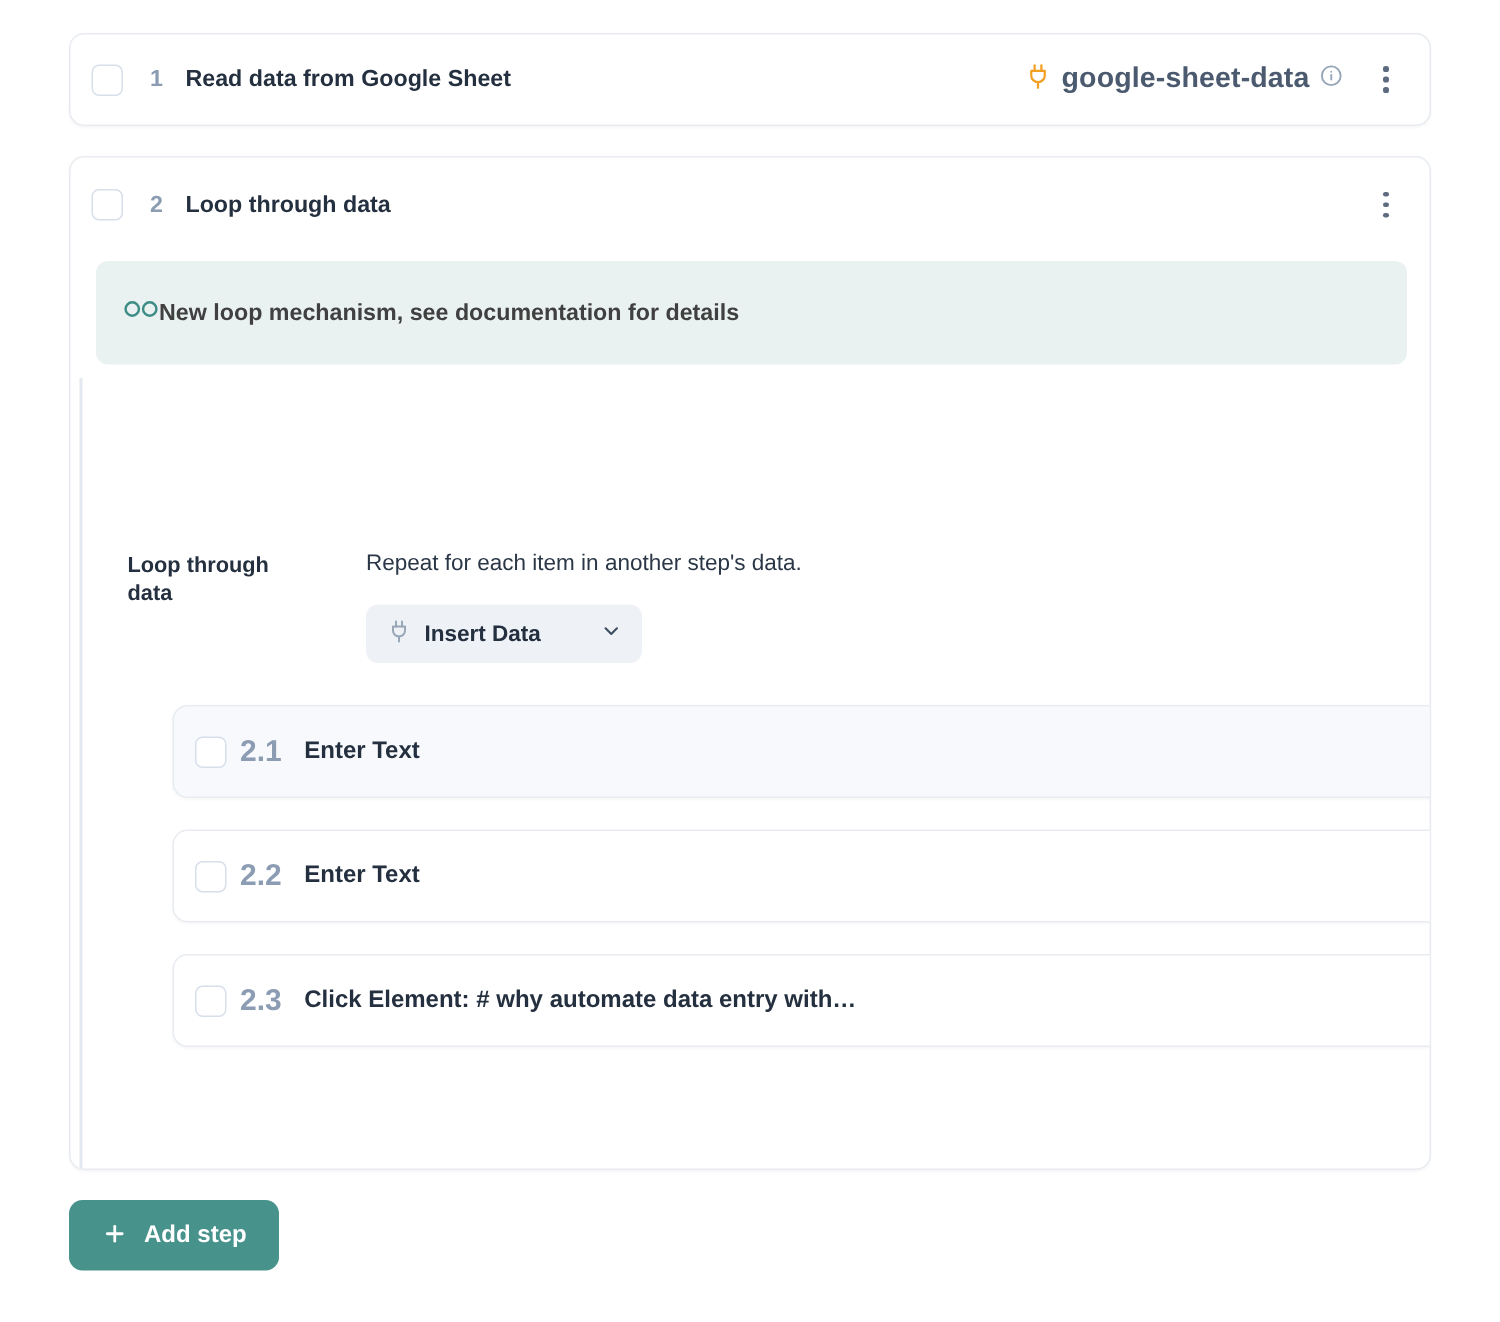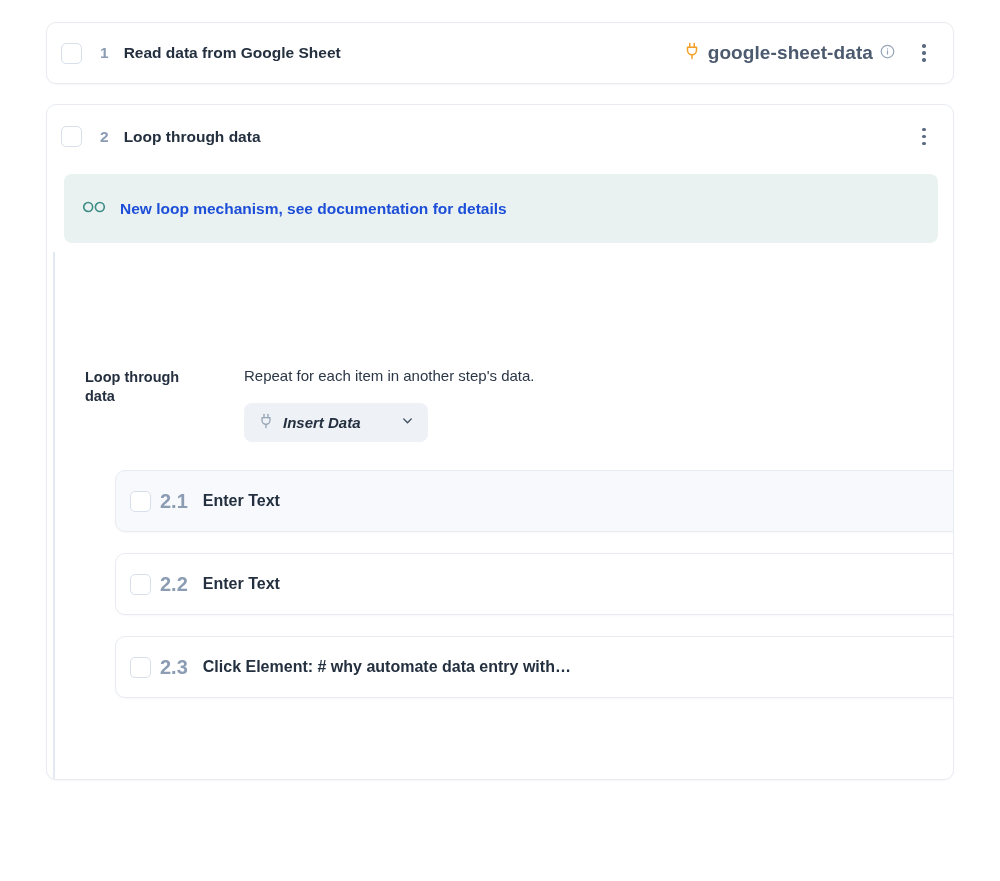--- a/index.html
+++ b/index.html
@@ -130,24 +130,23 @@
     top: 69px;
     width: 874px;
     height: 69px;
     background: #e9f2f1;
     border-radius: 8px;
     display: flex;
     align-items: center;
     padding: 0 12px 0 18px;
   }
   .banner-text {
-    color: #1d4ed8;
+    color: #404040;
     font-size: 15.5px;
     font-weight: 700;
-    margin-left: 14px;
   }
   .see-docs {
     background: #4c9790;
     color: #ffffff;
     font-family: "Liberation Sans", sans-serif;
     font-size: 15px;
     font-weight: 700;
     border: none;
     border-radius: 7px;
     padding: 11px 18px;
@@ -199,21 +198,20 @@
     margin-top: 17px;
     background: #eef1f6;
     border: none;
     border-radius: 8px;
     height: 39px;
     display: inline-flex;
     align-items: center;
     padding: 0 14px 0 14px;
     gap: 9px;
     cursor: pointer;
-    font-style: italic;
   }
   .insert-data .lbl {
     color: #24303f;
     font-size: 15px;
     font-weight: 700;
   }
   .insert-data .chev { margin-left: 31px; display: block; }
 
   
   .substep {
@@ -377,14 +375,23 @@
             <i></i>
             <i></i>
             <i></i>
           </div>
       </div>
 
 
     </div>
   </div>
 
+  <button class="add-step-primary">
+    <span>
+      <svg width="17" height="17" viewBox="0 0 24 24" fill="none" stroke="#ffffff" stroke-width="2.6" stroke-linecap="round">
+        <path d="M12 5v14"></path>
+          <path d="M5 12h14"></path>
+      </svg>
+    </span>
+    <span class="lbl">Add step</span>
+  </button>
 
 </div>
 
 </body></html>

